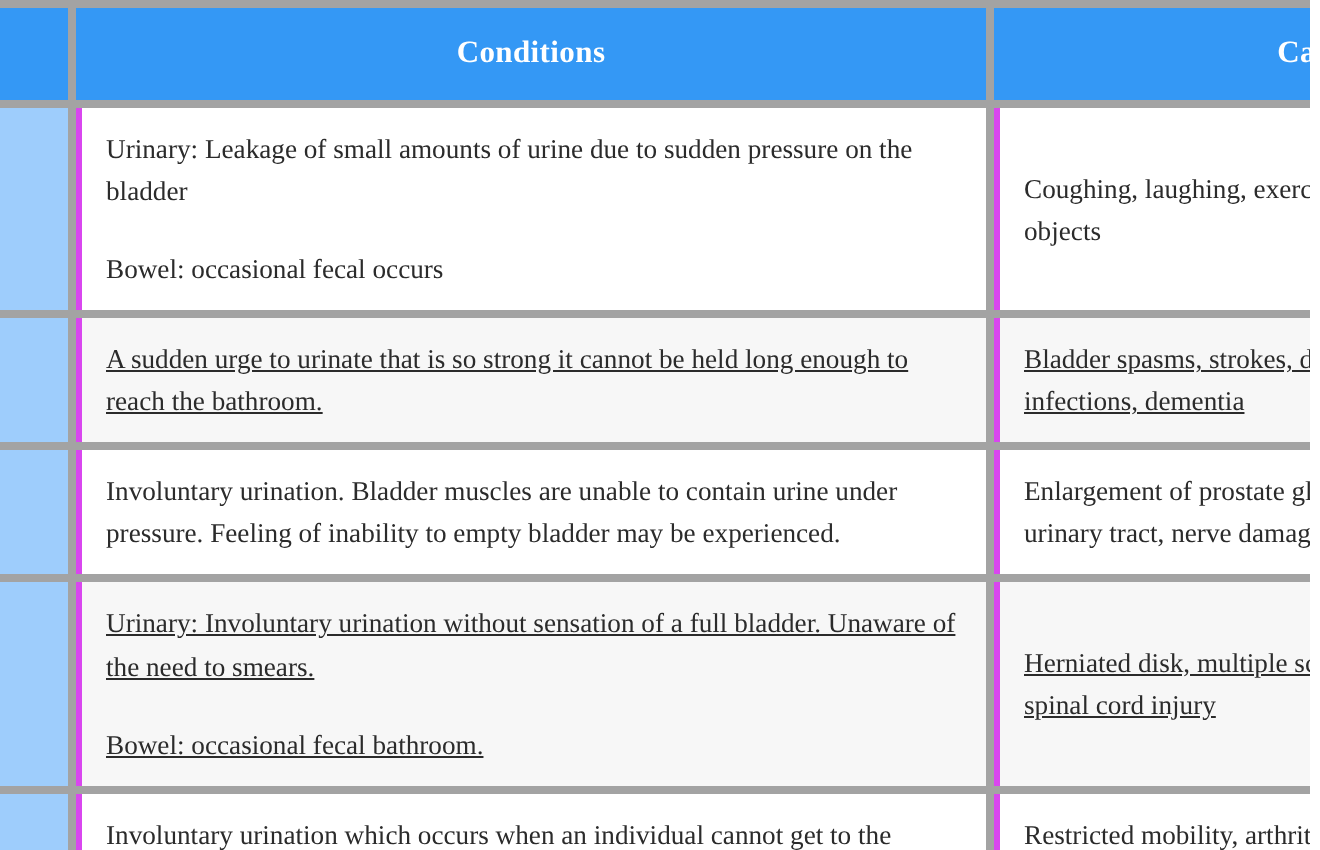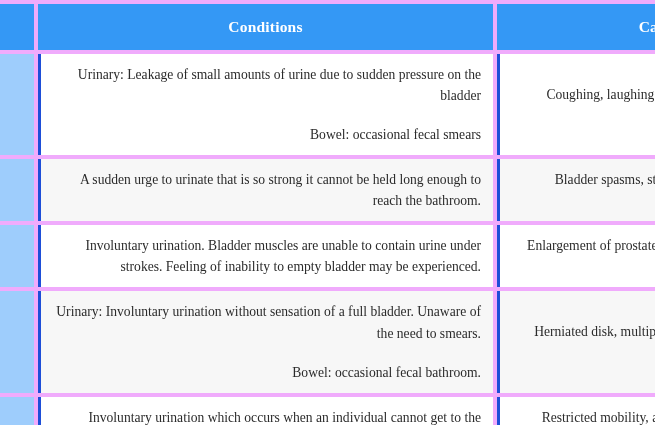--- a/index.html
+++ b/index.html
@@ -13,21 +13,21 @@
     height: 425px;
     overflow: hidden;
     font-family: "Liberation Serif", "DejaVu Serif", serif;
   }
 
   .table-viewport {
     width: 655px;
     height: 425px;
     position: relative;
     overflow: hidden;
-    background: #f0abfc;
+    background: #a3a3a3;
   }
 
   
   .data-table {
     position: absolute;
     top: 0;
     left: -140px;
     width: 960px;
     border-collapse: separate;
     border-spacing: 4px 4px;
@@ -62,25 +62,25 @@
   .data-table td.col-type {
     background: #9ecdfc;
     color: #1d1d1d;
     font-weight: bold;
     font-size: 14.5px;
     text-align: center;
   }
 
   
   .data-table td.col-body {
-    text-align: right;
-    border-left: 3px solid #1d4ed8;
+    text-align: left;
+    border-left: 3px solid #d946ef;
   }
   tr.row-odd td.col-body  { background: #ffffff; }
-  tr.row-even td.col-body { background: #f7f7f7; }
+  tr.row-even td.col-body { background: #f7f7f7; text-decoration: underline; }
 
   .cell-para { margin: 0; }
   .cell-para + .cell-para { margin-top: 18px; }
 
   
   col.w-type { width: 170px; }
   col.w-cond { width: 455px; }
   col.w-caus { width: 331px; }
 </style>
 </head>
@@ -102,41 +102,41 @@
         <th class="col-causes">Causes</th>
       </tr>
     </thead>
 
     <tbody>
 
       <tr class="row-odd">
         <td class="col-type">Stress</td>
         <td class="col-body">
           <p class="cell-para">Urinary: Leakage of small amounts of urine due to sudden pressure on the bladder</p>
-          <p class="cell-para">Bowel: occasional fecal smears</p>
+          <p class="cell-para">Bowel: occasional fecal occurs</p>
         </td>
         <td class="col-body">
           <p class="cell-para">Coughing, laughing, exercising, or moving heavy objects</p>
         </td>
       </tr>
 
       <tr class="row-even">
         <td class="col-type">Urge</td>
         <td class="col-body">
           <p class="cell-para">A sudden urge to urinate that is so strong it cannot be held long enough to reach the bathroom.</p>
         </td>
         <td class="col-body">
           <p class="cell-para">Bladder spasms, strokes, dementia, urinary tract infections, dementia</p>
         </td>
       </tr>
 
       <tr class="row-odd">
         <td class="col-type">Overflow</td>
         <td class="col-body">
-          <p class="cell-para">Involuntary urination. Bladder muscles are unable to contain urine under strokes. Feeling of inability to empty bladder may be experienced.</p>
+          <p class="cell-para">Involuntary urination. Bladder muscles are unable to contain urine under pressure. Feeling of inability to empty bladder may be experienced.</p>
         </td>
         <td class="col-body">
           <p class="cell-para">Enlargement of prostate gland, blockage of the lower urinary tract, nerve damage</p>
         </td>
       </tr>
 
       <tr class="row-even">
         <td class="col-type">Reflex</td>
         <td class="col-body">
           <p class="cell-para">Urinary: Involuntary urination without sensation of a full bladder. Unaware of the need to smears.</p>

